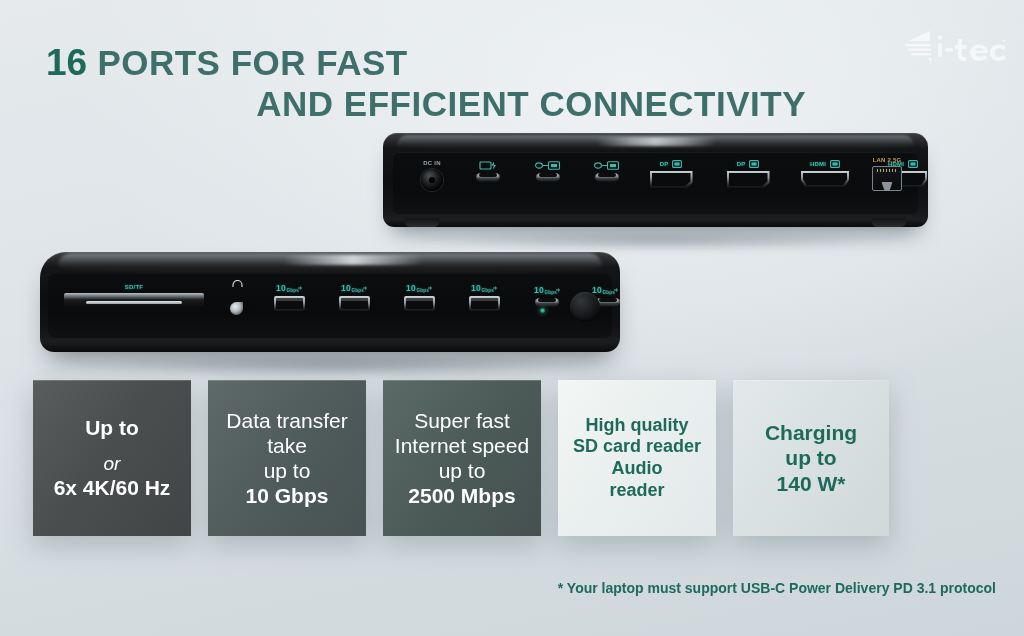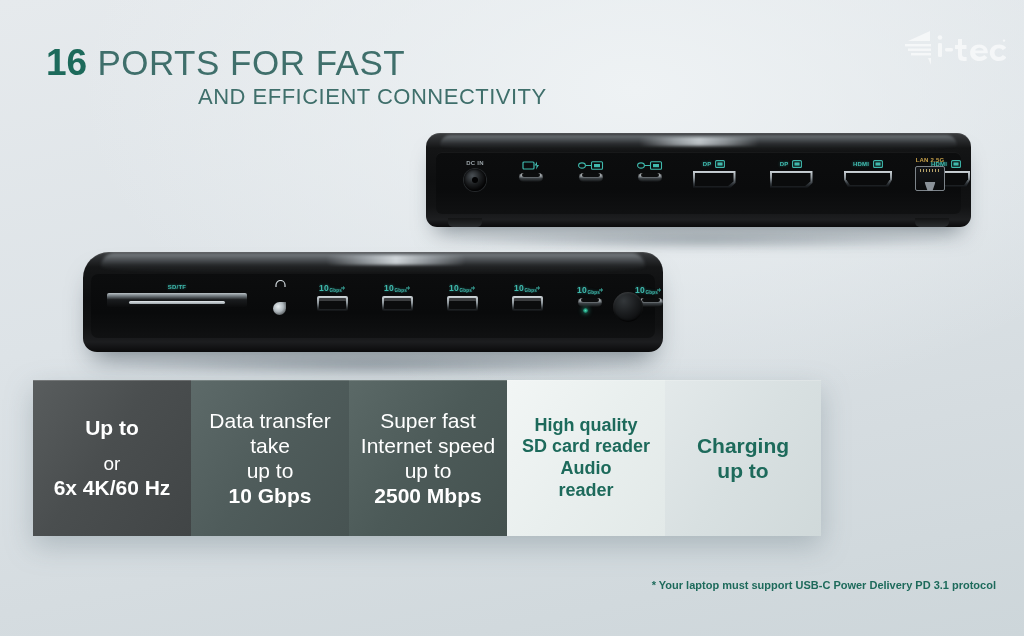--- a/index.html
+++ b/index.html
@@ -22,30 +22,30 @@
   }
   #logo svg{display:block;width:106px;height:42px;}
 
   
   #headline{
     position:absolute;left:46px;top:42px;width:760px;
     line-height:1.14;letter-spacing:.5px;
   }
   .h-line{display:block;white-space:nowrap;}
   .h-l1{font-size:35px;}
-  .h-l2{font-size:22px;padding-left:152px;}
+  .h-l2{font-size:35px;padding-left:152px;}
   .h-num{
     font-weight:700;color:#1d6a5b;font-size:37px;letter-spacing:0px;
   }
   .h-rest{
-    font-weight:400;color:#3f6f6b;
-  }
-
-  
-  .dock{position:absolute;margin-left:43px;}
+    font-weight:700;color:#3f6f6b;text-align:right;
+  }
+
+  
+  .dock{position:absolute;}
 
   .dock-shadow{
     position:absolute;border-radius:50%;
     background:radial-gradient(ellipse at center, rgba(70,85,95,.32) 0%, rgba(70,85,95,0) 70%);
     filter:blur(3px);
   }
 
   
   #dock-rear{left:383px;top:133px;width:545px;height:106px;}
   #dock-rear .body{
@@ -190,21 +190,21 @@
     background:radial-gradient(circle at 36% 30%, #33373a 0%, #1a1c1e 46%, #0b0c0d 78%, #202326 100%);
     box-shadow:inset 0 1px 2px rgba(255,255,255,.12), inset 0 -1px 2px rgba(0,0,0,.9);
   }
 
   
   .glyph{display:inline-block;vertical-align:middle;}
 
   
   #features{
     position:absolute;left:33px;top:380px;width:963px;height:156px;
-    display:flex;gap:0;
+    display:flex;gap:17px;
     filter:drop-shadow(0 10px 14px rgba(70,90,100,.28));
   }
   .fbox{
     position:relative;box-sizing:border-box;
     display:flex;align-items:center;justify-content:center;
     text-align:center;padding:6px 8px;
     box-shadow:inset 0 1px 0 rgba(255,255,255,.18);
   }
   .fbox .inner{width:100%;}
   .fb1{width:158px;background:linear-gradient(125deg,#595d5e 0%,#4a4e4f 45%,#414546 100%);}
@@ -213,32 +213,32 @@
   .fb4{width:166px;background:linear-gradient(125deg,#cfd8d6 0%,#c3cdcb 50%,#bbc6c4 100%);}
   .fb5{width:158px;background:linear-gradient(125deg,#f2f6f5 0%,#e9efee 50%,#e2e9e8 100%);}
   .fb6{width:156px;background:linear-gradient(125deg,#e3e9ea 0%,#d8e0e1 50%,#d0d9da 100%);}
 
   .ftxt{line-height:1.2;}
   .light .ftxt{color:#ffffff;}
   .dark  .ftxt{color:#1d6a5b;}
   .ln{display:block;}
   .b{font-weight:700;}
   .n{font-weight:400;}
-  .it{font-weight:400;margin-top:12px;}
+  .it{font-style:italic;font-weight:400;margin-top:12px;}
 
   .s21{font-size:21px;}
   .s19{font-size:19px;}
   .s18{font-size:18px;}
   .s15{font-size:15px;}
   .s14{font-size:14px;}
 
   
   #footnote{
     position:absolute;right:28px;top:578px;width:520px;
-    text-align:right;color:#1d6a5b;font-size:11px;font-weight:700;line-height:1.45;
+    text-align:right;color:#1d6a5b;font-size:14px;font-weight:700;line-height:1.45;
   }
   #footnote span{display:block;}
 </style>
 </head>
 <body>
 
 <div id="stage">
 
   <div id="logo">
     <svg viewBox="0 0 106 42" xmlns="http://www.w3.org/2000/svg" aria-hidden="true">
@@ -548,20 +548,21 @@
         <span class="ln b s18">SD card reader</span>
         <span class="ln b s18">Audio</span>
         <span class="ln b s18">reader</span>
       </div>
     </div>
 
     <div class="fbox fb6 dark">
       <div class="inner ftxt">
         <span class="ln b s21">Charging</span>
         <span class="ln b s21">up to</span>
+        <span class="ln b s21">140 W*</span>
       </div>
     </div>
 
   </div>
 
   <div id="footnote">
     <span>* Your laptop must support USB-C Power Delivery PD 3.1 protocol</span>
   </div>
 
 </div>

